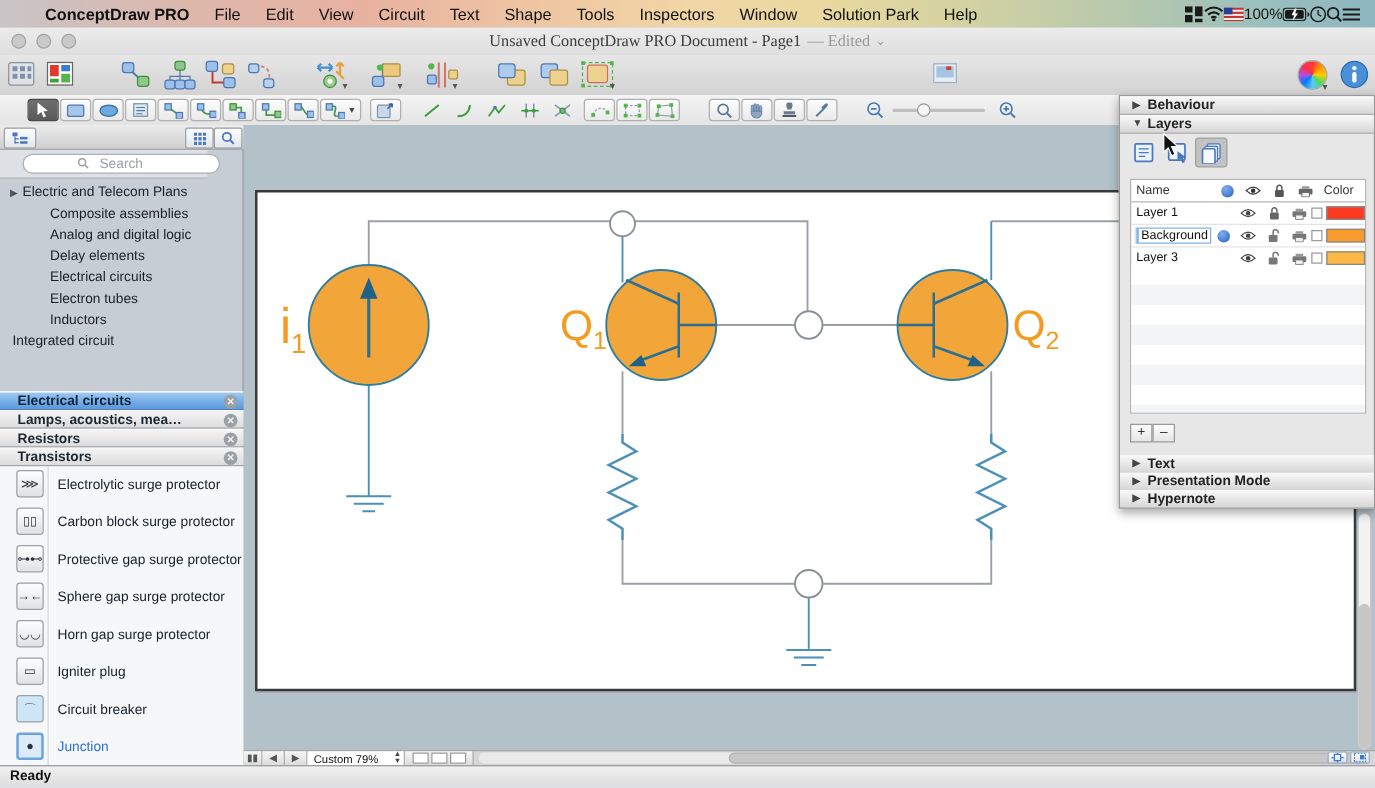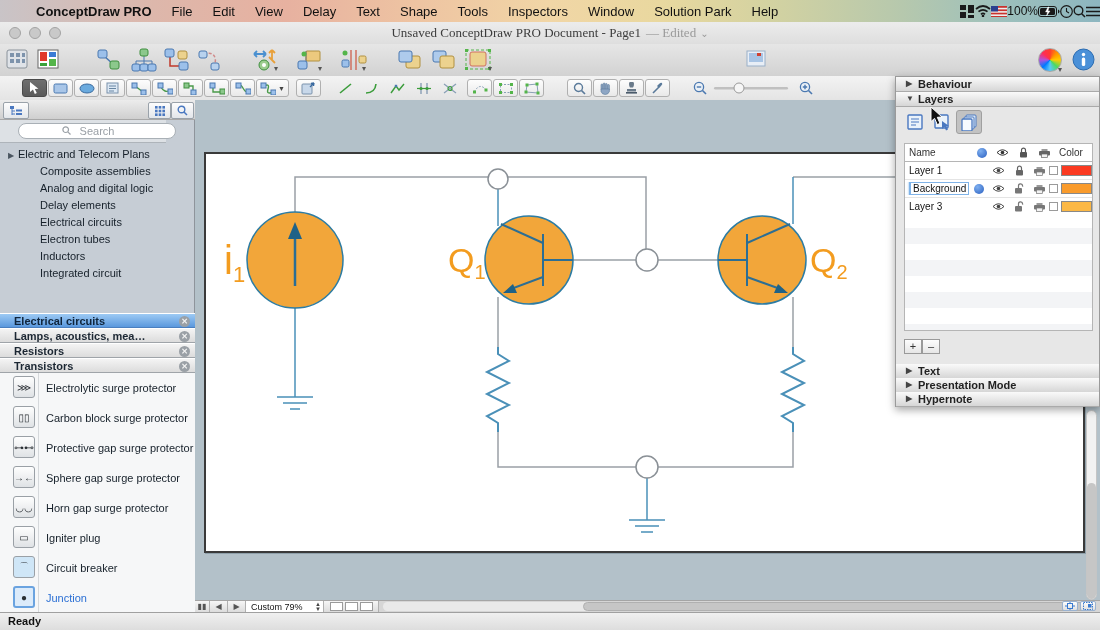--- a/index.html
+++ b/index.html
@@ -7,21 +7,21 @@
        font-family:"Liberation Sans",sans-serif;background:#b3c1c9;
        -webkit-font-smoothing:antialiased;}
   .abs{position:absolute;}
   
   #menubar{left:0;top:0;width:1100px;height:22px;display:flex;align-items:center;
     background:linear-gradient(90deg,#c9c4c7 0%,#ddb7ab 14%,#e7b1a0 26%,#eec4a2 38%,#f1d6a6 50%,#e9d89f 60%,#d3d2a1 70%,#b6c8ad 82%,#9dc0bc 91%,#8db6c0 100%);
     font-size:13px;color:#111;}
   .menu-item{padding:0 10px;white-space:nowrap;}
   .menu-item.bold{font-weight:bold;}
   #apple-logo{padding:0 12px 0 14px;font-size:14px;}
-  #menu-status{margin-left:auto;display:flex;align-items:center;}
+  #menu-status{margin-left:auto;display:flex;align-items:center;padding-right:12px;}
   #menu-status svg{display:block;}
   .battery-label{font-size:12px;}
   
   #titlebar{left:0;top:22px;width:1100px;height:22px;
     background:linear-gradient(#ececec,#dedede);border-bottom:1px solid #c2c2c2;
     display:flex;align-items:center;justify-content:center;font-size:13px;color:#3c3c3c;font-family:Liberation Serif, serif;}
   #traffic{position:absolute;left:9px;top:5px;display:flex;gap:8px;}
   .tl{width:12px;height:12px;border-radius:50%;background:#c9c9c9;border:1px solid #a3a3a3;box-sizing:border-box;}
   .edited{color:#9a9a9a;margin-left:5px;}
   .title-caret{color:#9a9a9a;margin-left:4px;font-size:10px;}
@@ -126,21 +126,21 @@
 </head>
 <body>
 
 <div id="menubar" class="abs">
   <span id="apple-logo"></span>
   <span id="menu-items" style="display: flex;">
       <span class="menu-item bold">ConceptDraw PRO</span>
       <span class="menu-item">File</span>
       <span class="menu-item">Edit</span>
       <span class="menu-item">View</span>
-      <span class="menu-item">Delay</span>
+      <span class="menu-item">Circuit</span>
       <span class="menu-item">Text</span>
       <span class="menu-item">Shape</span>
       <span class="menu-item">Tools</span>
       <span class="menu-item">Inspectors</span>
       <span class="menu-item">Window</span>
       <span class="menu-item">Solution Park</span>
       <span class="menu-item">Help</span>
     </span>
   <span id="menu-status">
     <svg width="15" height="13" viewBox="0 0 15 13">
@@ -537,21 +537,21 @@
       </svg>
   </div>
   <div id="sb-tree">
       <div class="tree-item" style="padding-left: 8px;"><span class="disc">▶</span><span>Electric and Telecom Plans</span></div>
       <div class="tree-item" style="padding-left: 30px;"><span class="disc"></span><span>Composite assemblies</span></div>
       <div class="tree-item" style="padding-left: 30px;"><span class="disc"></span><span>Analog and digital logic</span></div>
       <div class="tree-item" style="padding-left: 30px;"><span class="disc"></span><span>Delay elements</span></div>
       <div class="tree-item" style="padding-left: 30px;"><span class="disc"></span><span>Electrical circuits</span></div>
       <div class="tree-item" style="padding-left: 30px;"><span class="disc"></span><span>Electron tubes</span></div>
       <div class="tree-item" style="padding-left: 30px;"><span class="disc"></span><span>Inductors</span></div>
-      <div class="tree-item" style="padding-left: 30px;"><span class="disc"></span><span>Integrated circuit</span></div>
+      <div class="tree-item" style=""><span class="disc"></span><span>Integrated circuit</span></div>
     </div>
   <div id="sb-sections">
       <div class="section selected"><span>Electrical circuits</span><span class="close-badge">✕</span></div>
       <div class="section"><span>Lamps, acoustics, mea…</span><span class="close-badge">✕</span></div>
       <div class="section"><span>Resistors</span><span class="close-badge">✕</span></div>
       <div class="section"><span>Transistors</span><span class="close-badge">✕</span></div>
     </div>
   <div id="sb-library">
       <div class="lib-item">
         <span class="lib-icon">⋙</span>

